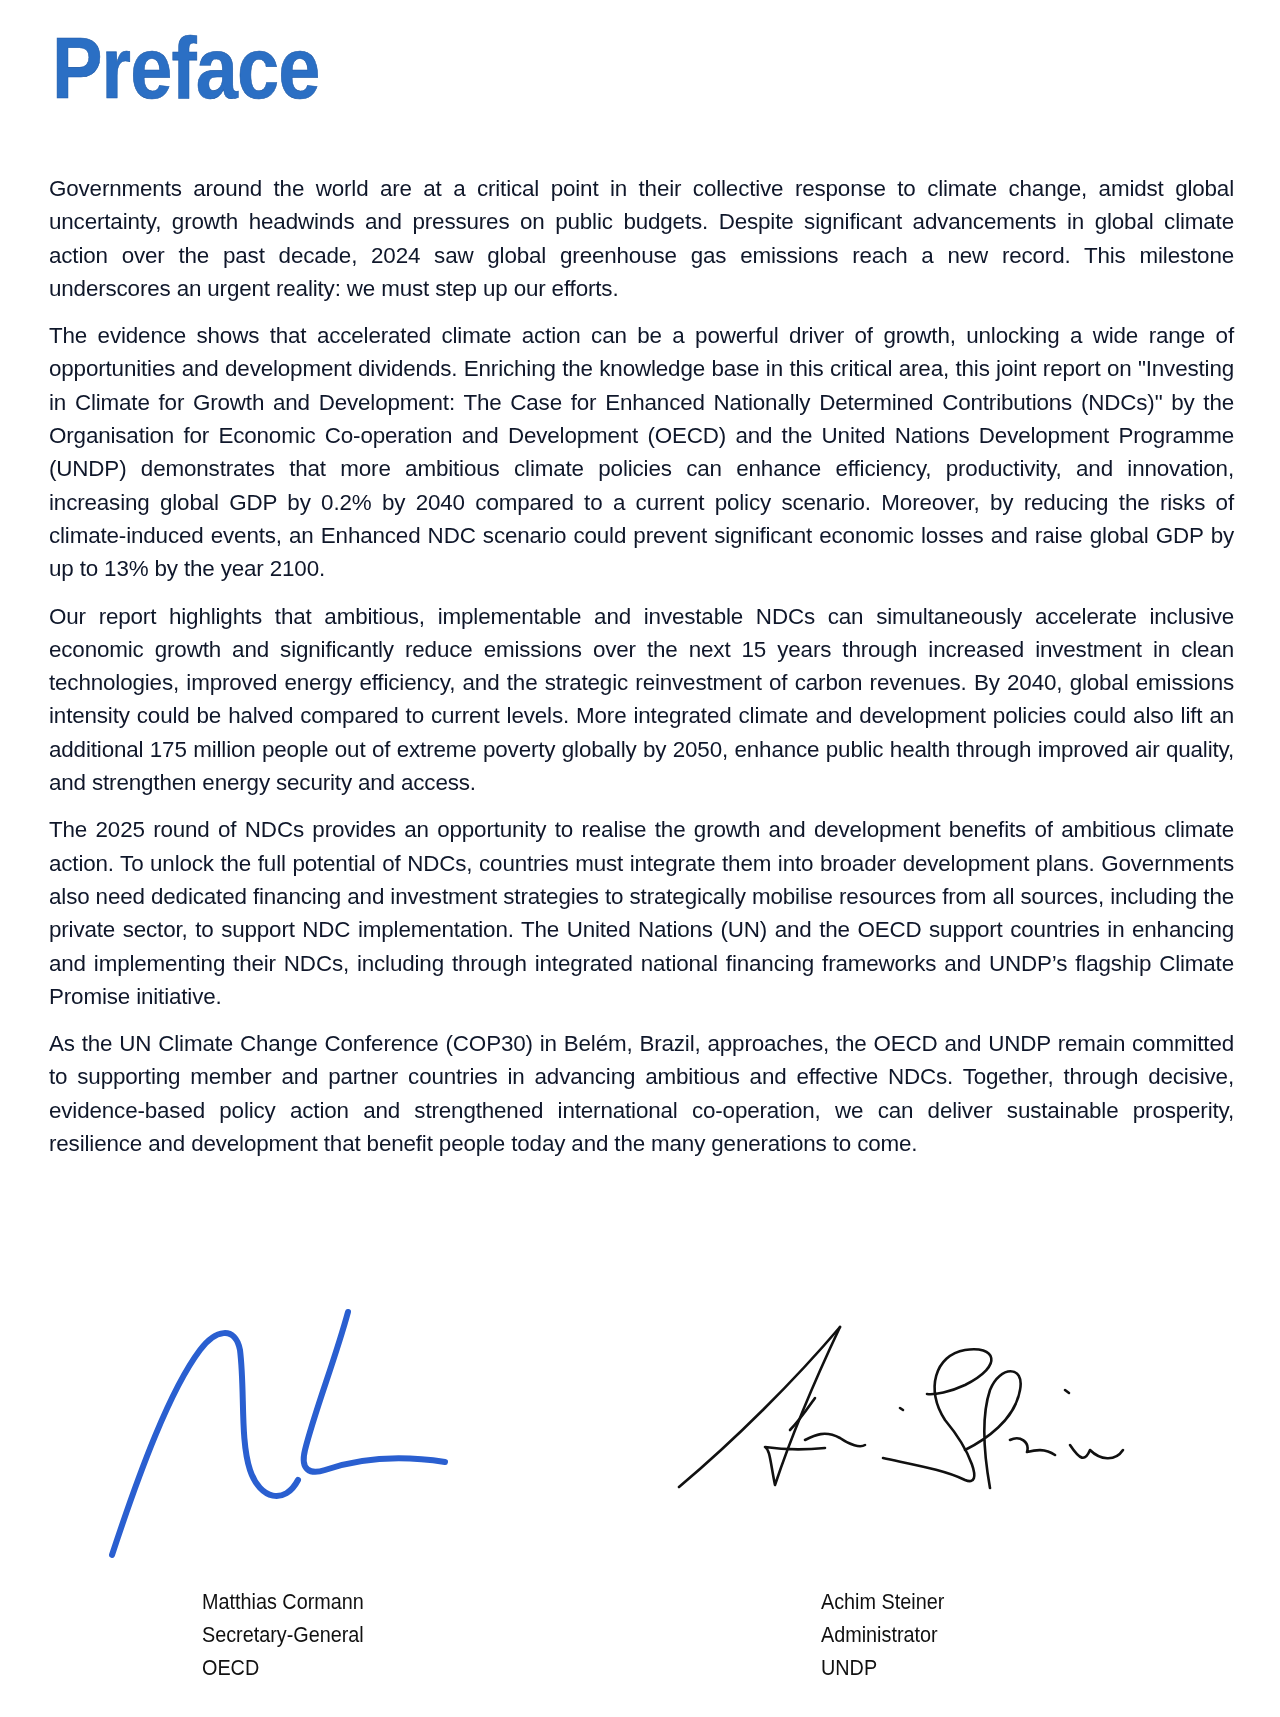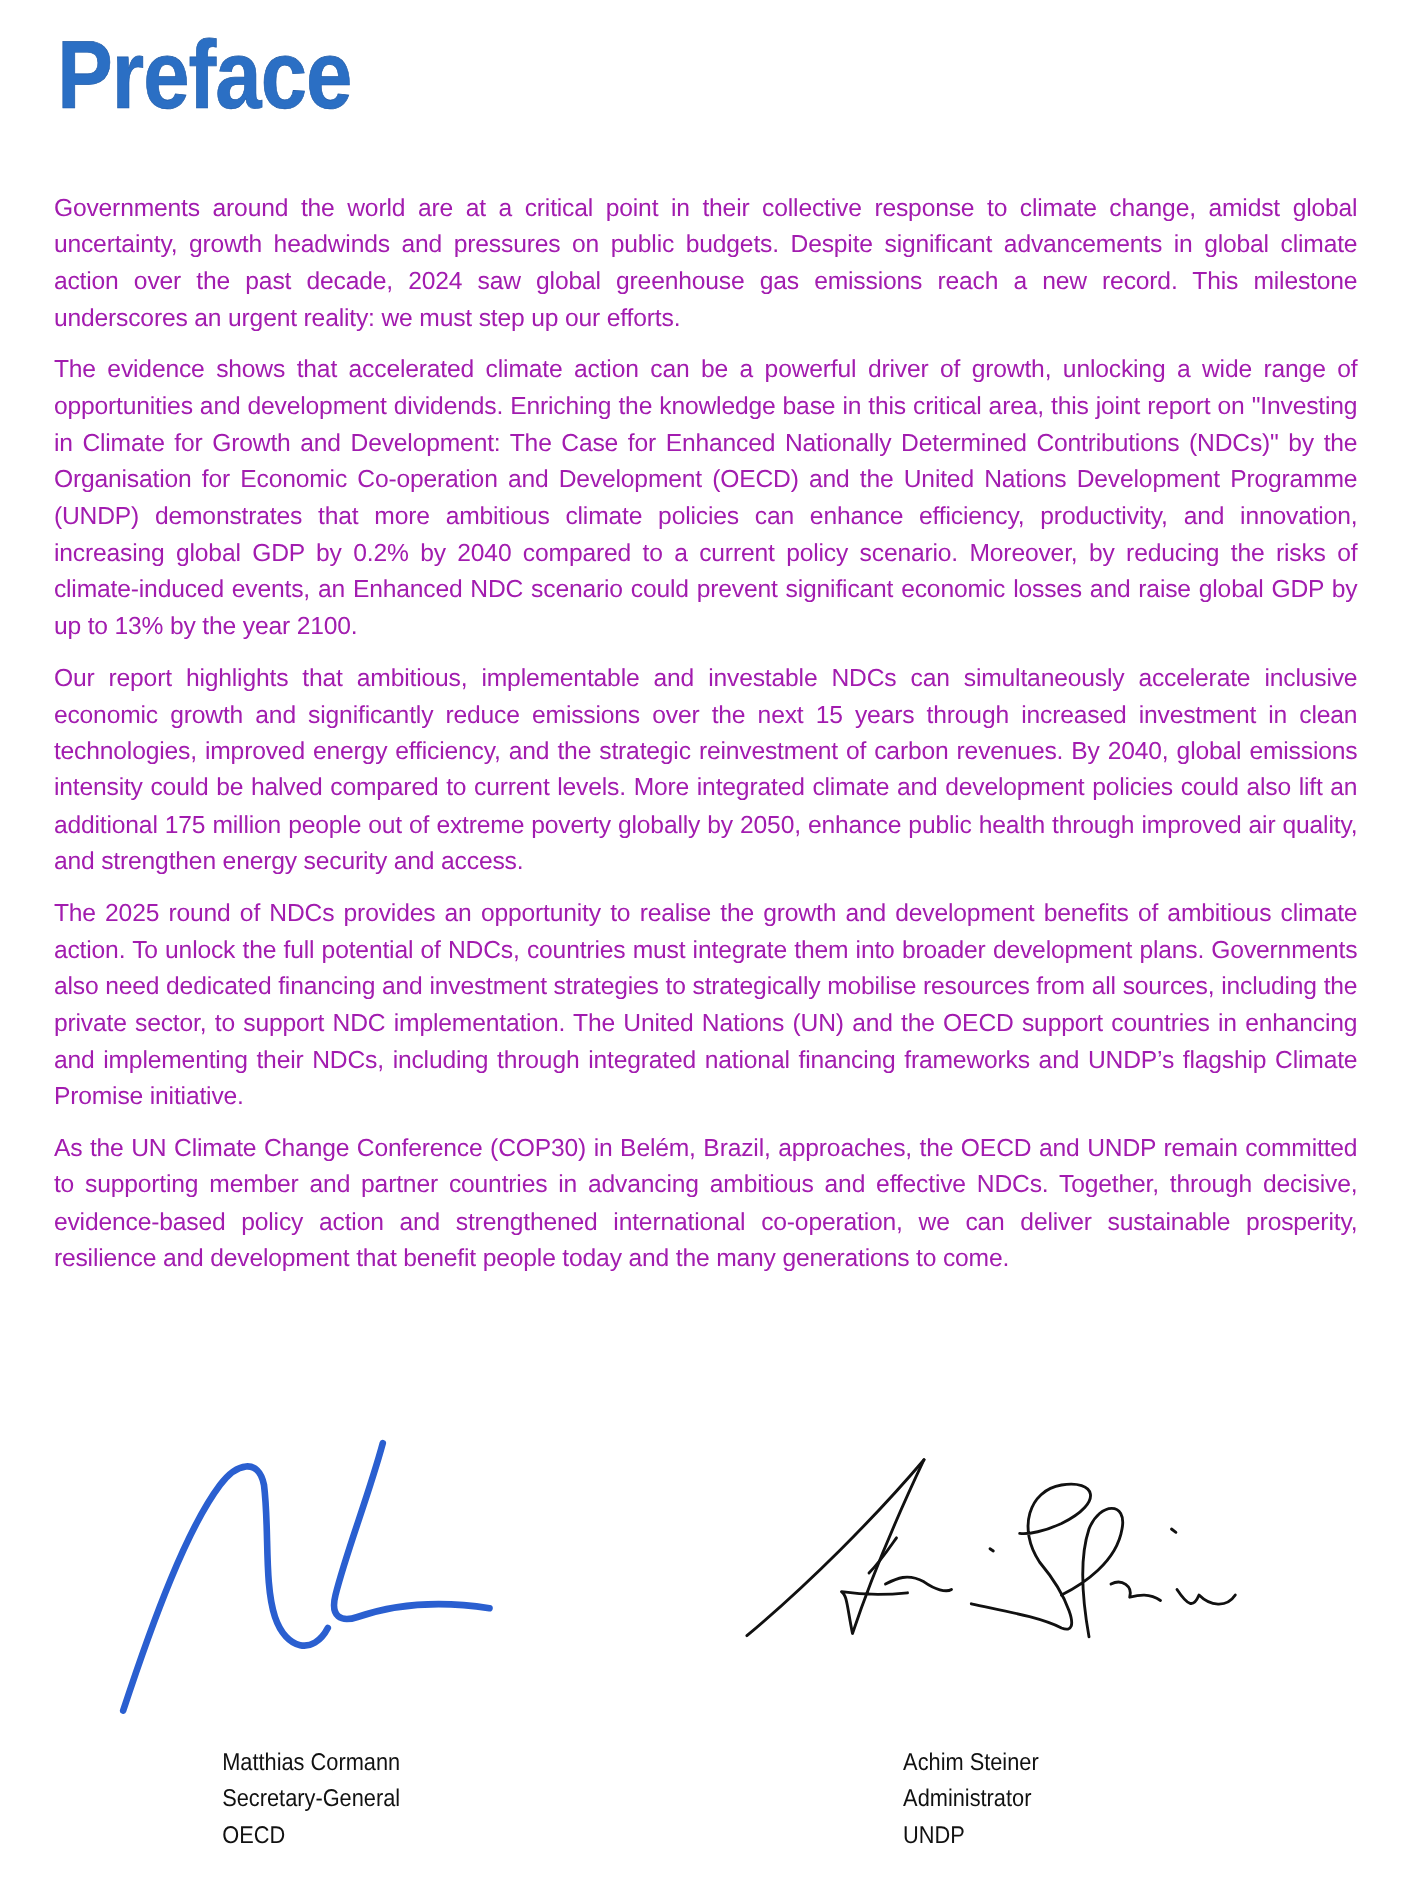--- a/index.html
+++ b/index.html
@@ -34,21 +34,21 @@
     position: absolute;
     left: 49px;
     top: 172px;
     width: 1185px;
   }
   .para {
     margin: 0 0 14px 0;
     font-size: 22.4px;
     line-height: 33.3px;
     text-align: justify;
-    color: #a21caf;
+    color: #0f172a;
     letter-spacing: -0.15px;
   }
   .signature {
     position: absolute;
   }
   .sig-left {
     left: 100px;
     top: 1290px;
     width: 360px;
     height: 270px;

